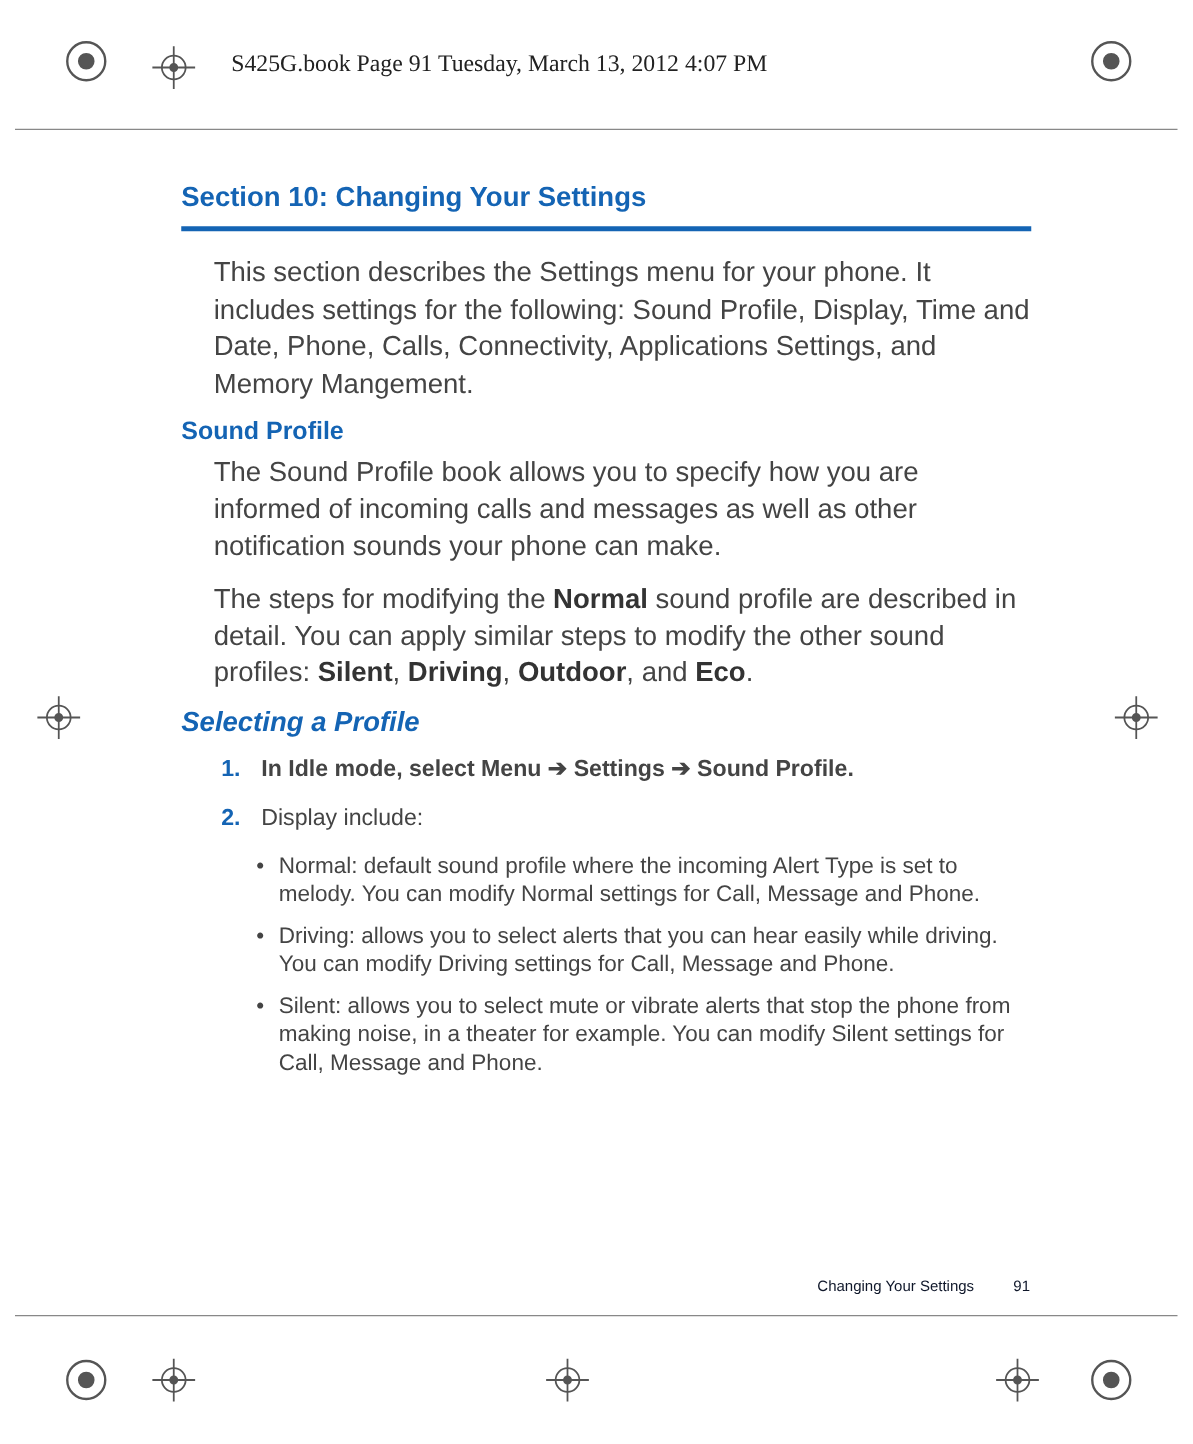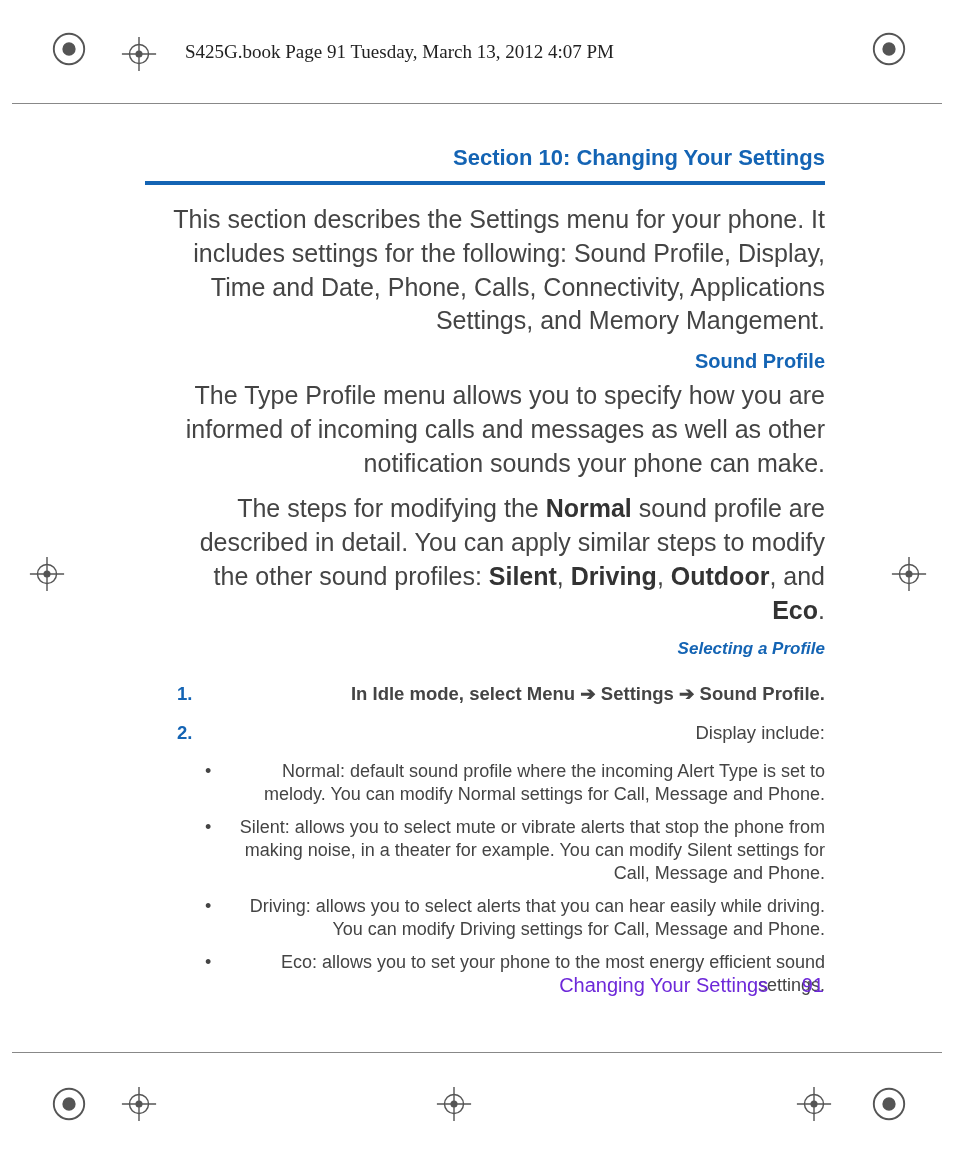--- a/index.html
+++ b/index.html
@@ -28,57 +28,56 @@
     top: 41px;
     font-family: "Times New Roman", serif;
     font-size: 19px;
     color: #222;
   }
   .content {
     position: absolute;
     left: 145px;
     top: 145px;
     width: 680px;
-    text-align: right;
   }
   .section-title {
     color: #1464b4;
     font-weight: 800;
     font-size: 22px;
     font-family: Arial, Helvetica, sans-serif;
     margin-bottom: 10px;
   }
   .section-rule {
     border: none;
     border-top: 4px solid #1464b4;
     margin: 0 0 18px 0;
   }
   .body-text {
-    font-size: 25px;
+    font-size: 22px;
     line-height: 1.35;
     color: #444;
     margin: 0 0 12px 0;
     padding-left: 26px;
     font-family: Helvetica, Arial, sans-serif;
   }
   .body-text .b { font-weight: 700; color:#333; font-family: Arial, sans-serif;}
   .sub-heading {
     color: #1464b4;
     font-weight: 800;
     font-size: 20px;
     font-family: Arial, Helvetica, sans-serif;
     margin: 6px 0 6px 0;
   }
   .sub-sub-heading {
     color: #1464b4;
     font-weight: 700;
     font-style: italic;
-    font-size: 17px;
+    font-size: 22px;
     font-family: Arial, Helvetica, sans-serif;
-    margin: 8px 0 23px 0;
+    margin: 8px 0 12px 0;
   }
   ol.steps {
     list-style: none;
     padding: 0 0 0 32px;
     margin: 0;
   }
   ol.steps > li {
     position: relative;
     padding-left: 32px;
     margin-bottom: 14px;
@@ -129,23 +128,23 @@
   ul.bullets > li::before {
     content: "•";
     position: absolute;
     left: 0;
     top: 0;
     color:#444;
   }
   .footer {
     position: absolute;
     right: 130px;
-    top: 974px;
-    font-size: 20px;
-    color:#6d28d9;
+    top: 1022px;
+    font-size: 12px;
+    color:#0f172a;
   }
   .footer .pn { display:inline-block; margin-left: 28px; }
 </style>
 </head>
 <body>
 
 <div class="hline" style="left:12px; top:103px; width:930px;"></div>
 <div class="hline" style="left:12px; top:1052px; width:930px;"></div>
 
 <div class="reg-target" style="left:50px; top:30px;">
@@ -245,21 +244,21 @@
 <div class="header-text">S425G.book  Page 91  Tuesday, March 13, 2012  4:07 PM</div>
 
 <div class="content">
   <div class="section-title">Section 10: Changing Your Settings</div>
   <hr class="section-rule">
 
   <p class="body-text">This section describes the Settings menu for your phone. It includes settings for the following: Sound Profile, Display, Time and Date, Phone, Calls, Connectivity, Applications Settings, and Memory Mangement.</p>
 
   <div class="sub-heading">Sound Profile</div>
 
-  <p class="body-text">The Type Profile menu allows you to specify how you are informed of incoming calls and messages as well as other notification sounds your phone can make.</p>
+  <p class="body-text">The Sound Profile book allows you to specify how you are informed of incoming calls and messages as well as other notification sounds your phone can make.</p>
 
   <p class="body-text">
     <span>The steps for modifying the </span><span class="b">Normal</span><span> sound profile are described in detail. You can apply similar steps to modify the other sound profiles: </span><span class="b">Silent</span><span>, </span><span class="b">Driving</span><span>, </span><span class="b">Outdoor</span><span>, and </span><span class="b">Eco</span><span>.</span>
   </p>
 
   <div class="sub-sub-heading">Selecting a Profile</div>
 
   <ol class="steps">
     <li>
       <span class="num">1.</span>
@@ -268,22 +267,21 @@
       </span>
     </li>
     <li>
       <span class="num">2.</span>
       <span class="choices-intro">Display include:</span>
     </li>
   </ol>
 
   <ul class="bullets">
     <li><span class="b">Normal</span><span>: default sound profile where the incoming Alert Type is set to melody. You can modify Normal settings for Call, Message and Phone.</span></li>
+    <li><span class="b">Driving</span><span>: allows you to select alerts that you can hear easily while driving. You can modify Driving settings for Call, Message and Phone.</span></li>
     <li><span class="b">Silent</span><span>: allows you to select mute or vibrate alerts that stop the phone from making noise, in a theater for example. You can modify Silent settings for Call, Message and Phone.</span></li>
-    <li><span class="b">Driving</span><span>: allows you to select alerts that you can hear easily while driving. You can modify Driving settings for Call, Message and Phone.</span></li>
-    <li><span class="b">Eco</span><span>: allows you to set your phone to the most energy efficient sound settings.</span></li>
   </ul>
 </div>
 
 <div class="footer">
   <span>Changing Your Settings</span>
   <span class="pn">91</span>
 </div>
 
 </body></html>

